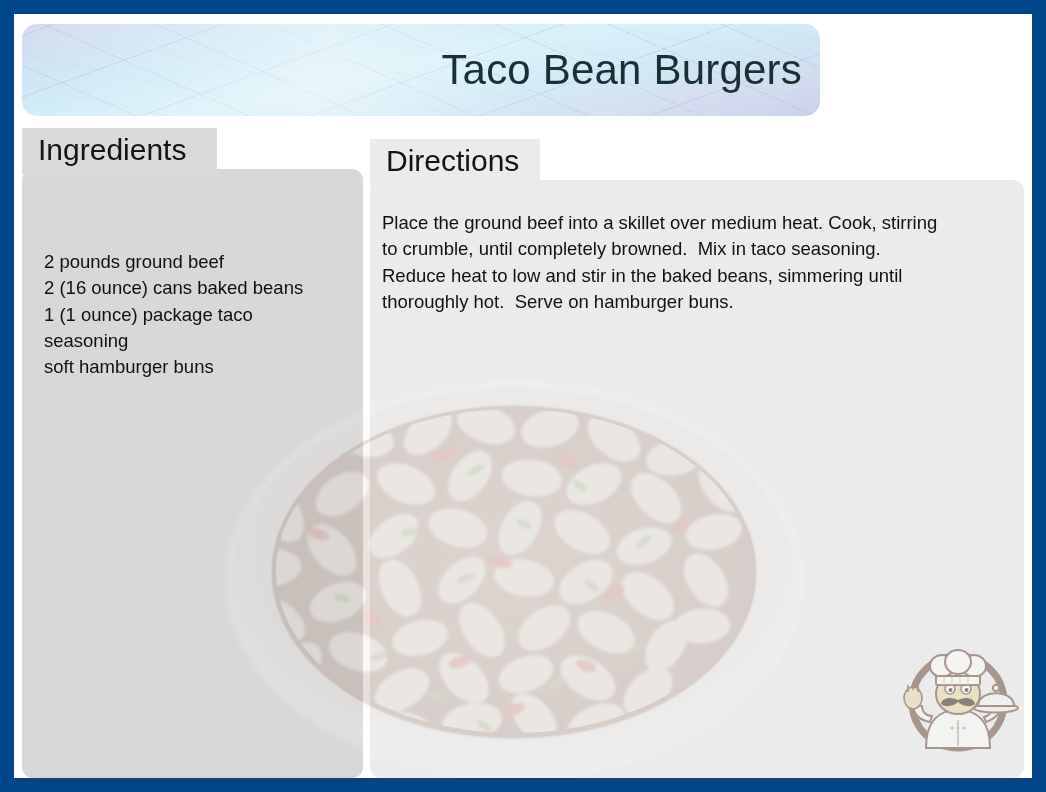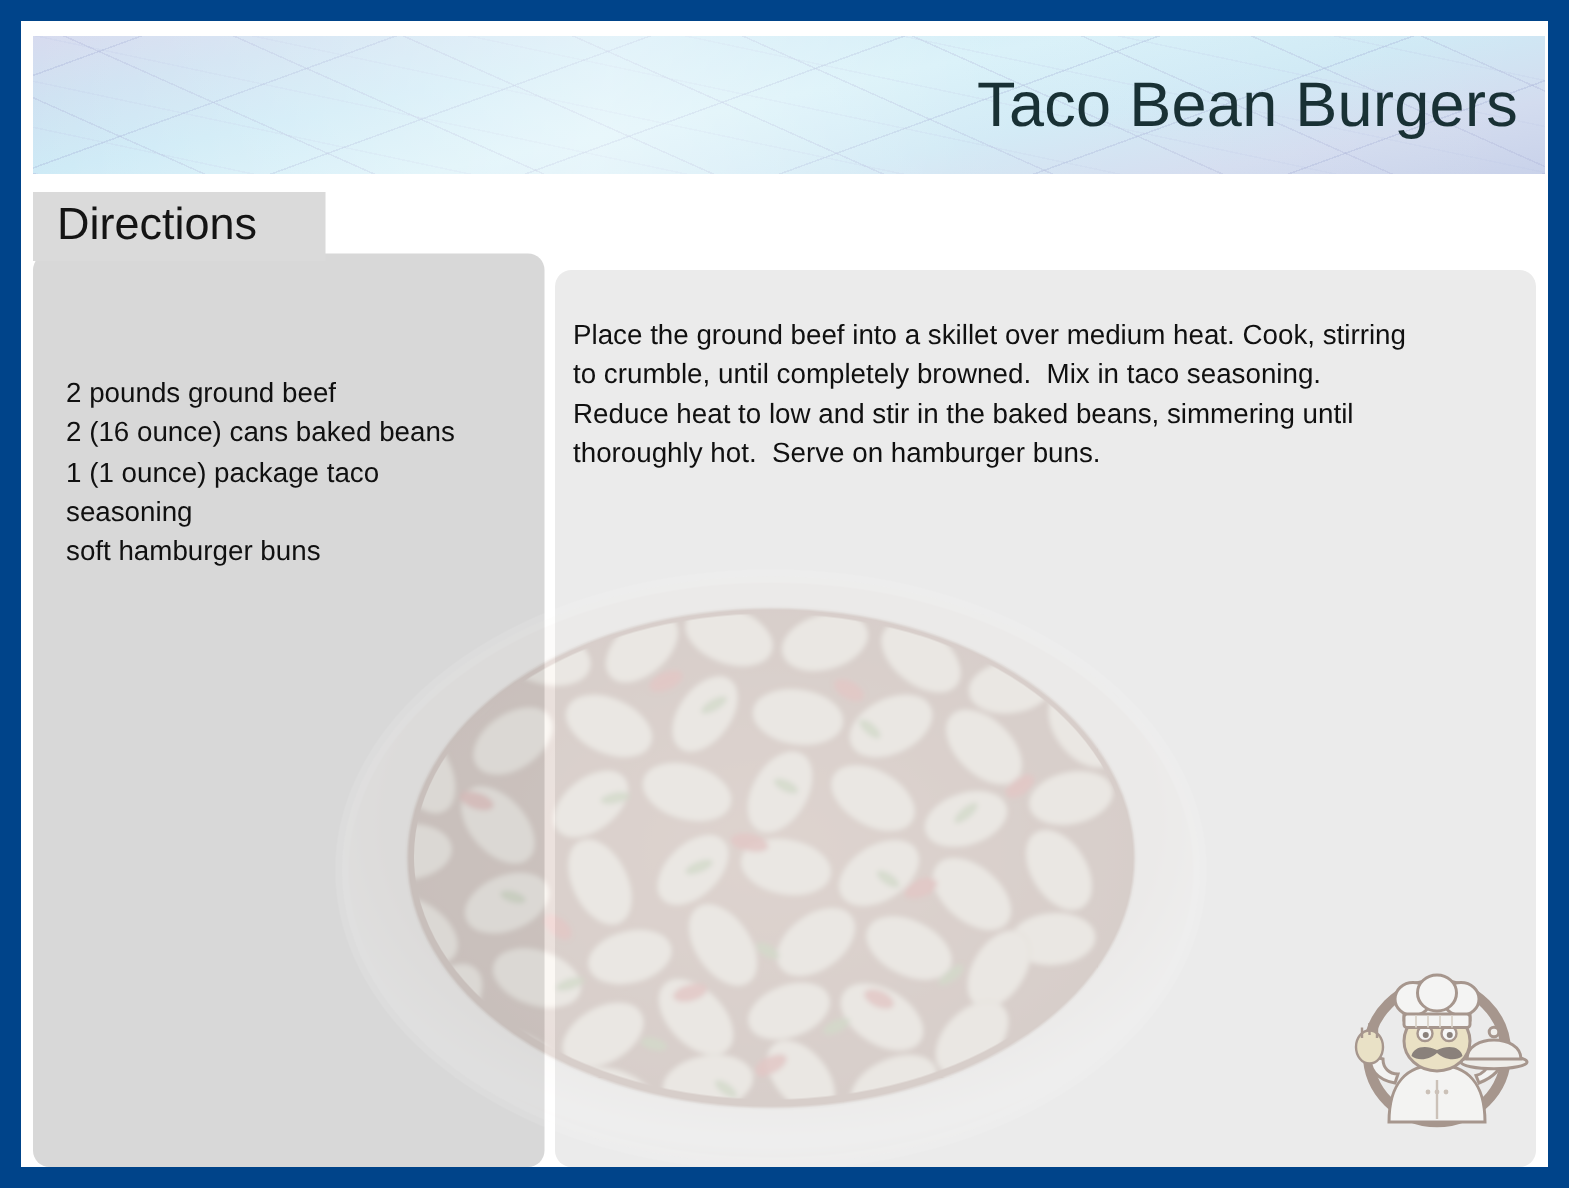--- a/index.html
+++ b/index.html
@@ -31,21 +31,21 @@
     height: 764px;
     background: #ffffff;
     overflow: hidden;
   }
 
   
   #banner {
     position: absolute;
     left: 8px;
     top: 10px;
-    width: 1008px;
+    width: 798px;
     height: 92px;
     background:
       repeating-linear-gradient(
         24deg,
         rgba(170,176,214,0.30) 0px,
         rgba(170,176,214,0.30) 1px,
         rgba(255,255,255,0) 1px,
         rgba(255,255,255,0) 46px),
       repeating-linear-gradient(
         -20deg,
@@ -61,20 +61,21 @@
         rgba(255,255,255,0) 30px),
       linear-gradient(168deg,
         #d7dbef 0%,
         #cfe2f2 14%,
         #cdeaf6 30%,
         #d6f0f8 48%,
         #cfe9f5 66%,
         #d3dcef 84%,
         #c9d2ea 100%);
     overflow: hidden;
+    border-radius: 15px;
   }
   #banner-sheen {
     position: absolute;
     inset: 0;
     background: linear-gradient(100deg,
       rgba(255,255,255,0.0) 0%,
       rgba(255,255,255,0.45) 38%,
       rgba(255,255,255,0.10) 62%,
       rgba(255,255,255,0.0) 100%);
   }
@@ -191,28 +192,29 @@
       <div id="recipe-title">Taco Bean Burgers</div>
     </div>
 
     <div class="section-body" id="ingredients-body">
       <div class="section-text" id="ingredients-text">2 pounds ground beef
 2 (16 ounce) cans baked beans
 1 (1 ounce) package taco
 seasoning
 soft hamburger buns</div>
     </div>
-    <div class="section-tab" id="ingredients-tab">Directions</div>
+    <div class="section-tab" id="ingredients-tab">Ingredients</div>
 
     <div class="section-body" id="directions-body">
       <div class="section-text" id="directions-text">Place the ground beef into a skillet over medium heat. Cook, stirring
 to crumble, until completely browned.  Mix in taco seasoning.
 Reduce heat to low and stir in the baked beans, simmering until
 thoroughly hot.  Serve on hamburger buns.</div>
     </div>
+    <div class="section-tab" id="directions-tab">Directions</div>
 
     <svg id="food-photo" viewBox="0 0 600 420">
       <defs>
         <clipPath id="bowlClip">
           <ellipse cx="300" cy="212" rx="286" ry="196"></ellipse>
         </clipPath>
         <clipPath id="innerClip">
           <ellipse cx="300" cy="205" rx="238" ry="162"></ellipse>
         </clipPath>
         <radialGradient id="bowlRim" cx="50%" cy="42%" r="62%">

